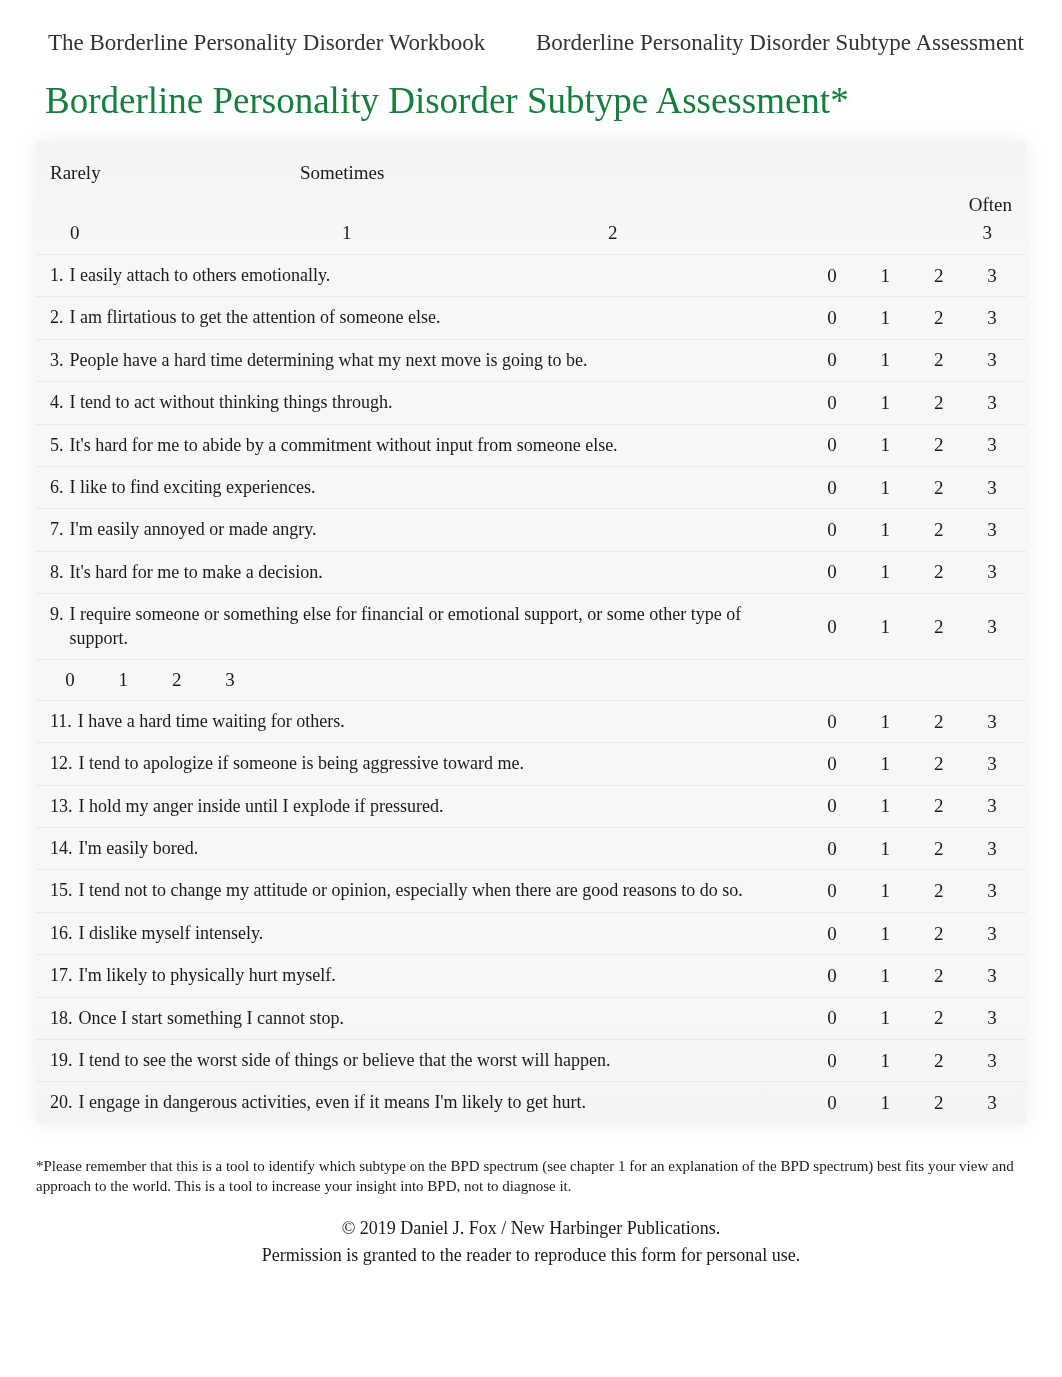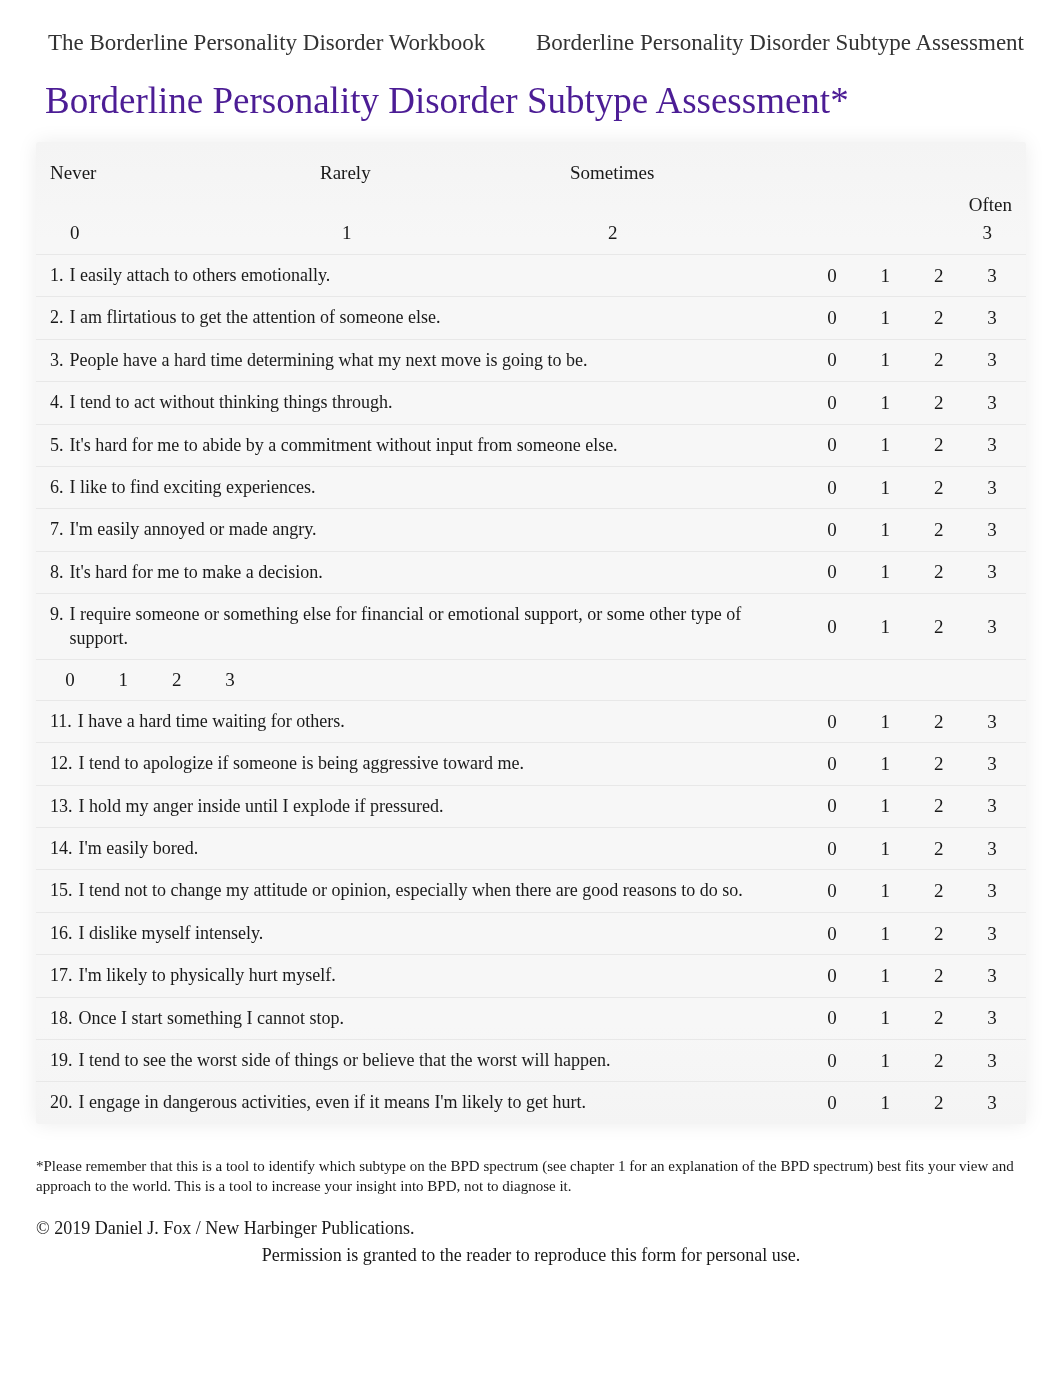--- a/index.html
+++ b/index.html
@@ -23,21 +23,21 @@
       color: #333;
     }
     .header-top-right {
       overflow: hidden;
       white-space: nowrap;
     }
     .main-title {
       font-size: 37px;
       padding: 8px 38px 20px 45px;
       font-weight: normal;
-      color: #4c1d95;
+      color: #15803d;
     }
     .assessment-box {
       margin: 0 36px 20px 36px;
       background: #f7f7f7;
       background: linear-gradient(to bottom, #f4f4f4 0%, #f7f7f7 10%, #f7f7f7 90%, #f4f4f4 100%);
       box-shadow: 0 0 20px rgba(0,0,0,0.08);
       border-radius: 2px;
     }
     .scale-header {
       display: flex;
@@ -96,20 +96,21 @@
       font-size: 19px;
       cursor: pointer;
     }
     .footnote {
       font-size: 15px;
       padding: 12px 36px 18px 36px;
       line-height: 1.35;
       color: #1a1a1a;
     }
     .copyright {
+      text-align: center;
       font-size: 18px;
       padding: 4px 36px;
       color: #1a1a1a;
     }
     .permission {
       text-align: center;
       font-size: 18px;
       padding: 2px 36px 20px 36px;
       color: #1a1a1a;
     }
@@ -120,21 +121,20 @@
 <div class="header-top">
   <div class="header-top-left">The Borderline Personality Disorder Workbook</div>
   <div class="header-top-right">Borderline Personality Disorder Subtype Assessment</div>
 </div>
 
 <h1 class="main-title">Borderline Personality Disorder Subtype Assessment*</h1>
 
 <div class="assessment-box">
 
   <div class="scale-header">
-    <div class="scale-label scale-label-never">Never</div>
     <div class="scale-label scale-label-rarely">Rarely</div>
     <div class="scale-label scale-label-sometimes">Sometimes</div>
     <div class="scale-label scale-label-often">Often</div>
   </div>
 
   <div class="scale-numbers">
     <div class="scale-num scale-num-0">0</div>
     <div class="scale-num scale-num-1">1</div>
     <div class="scale-num scale-num-2">2</div>
     <div class="scale-num scale-num-3">3</div>

